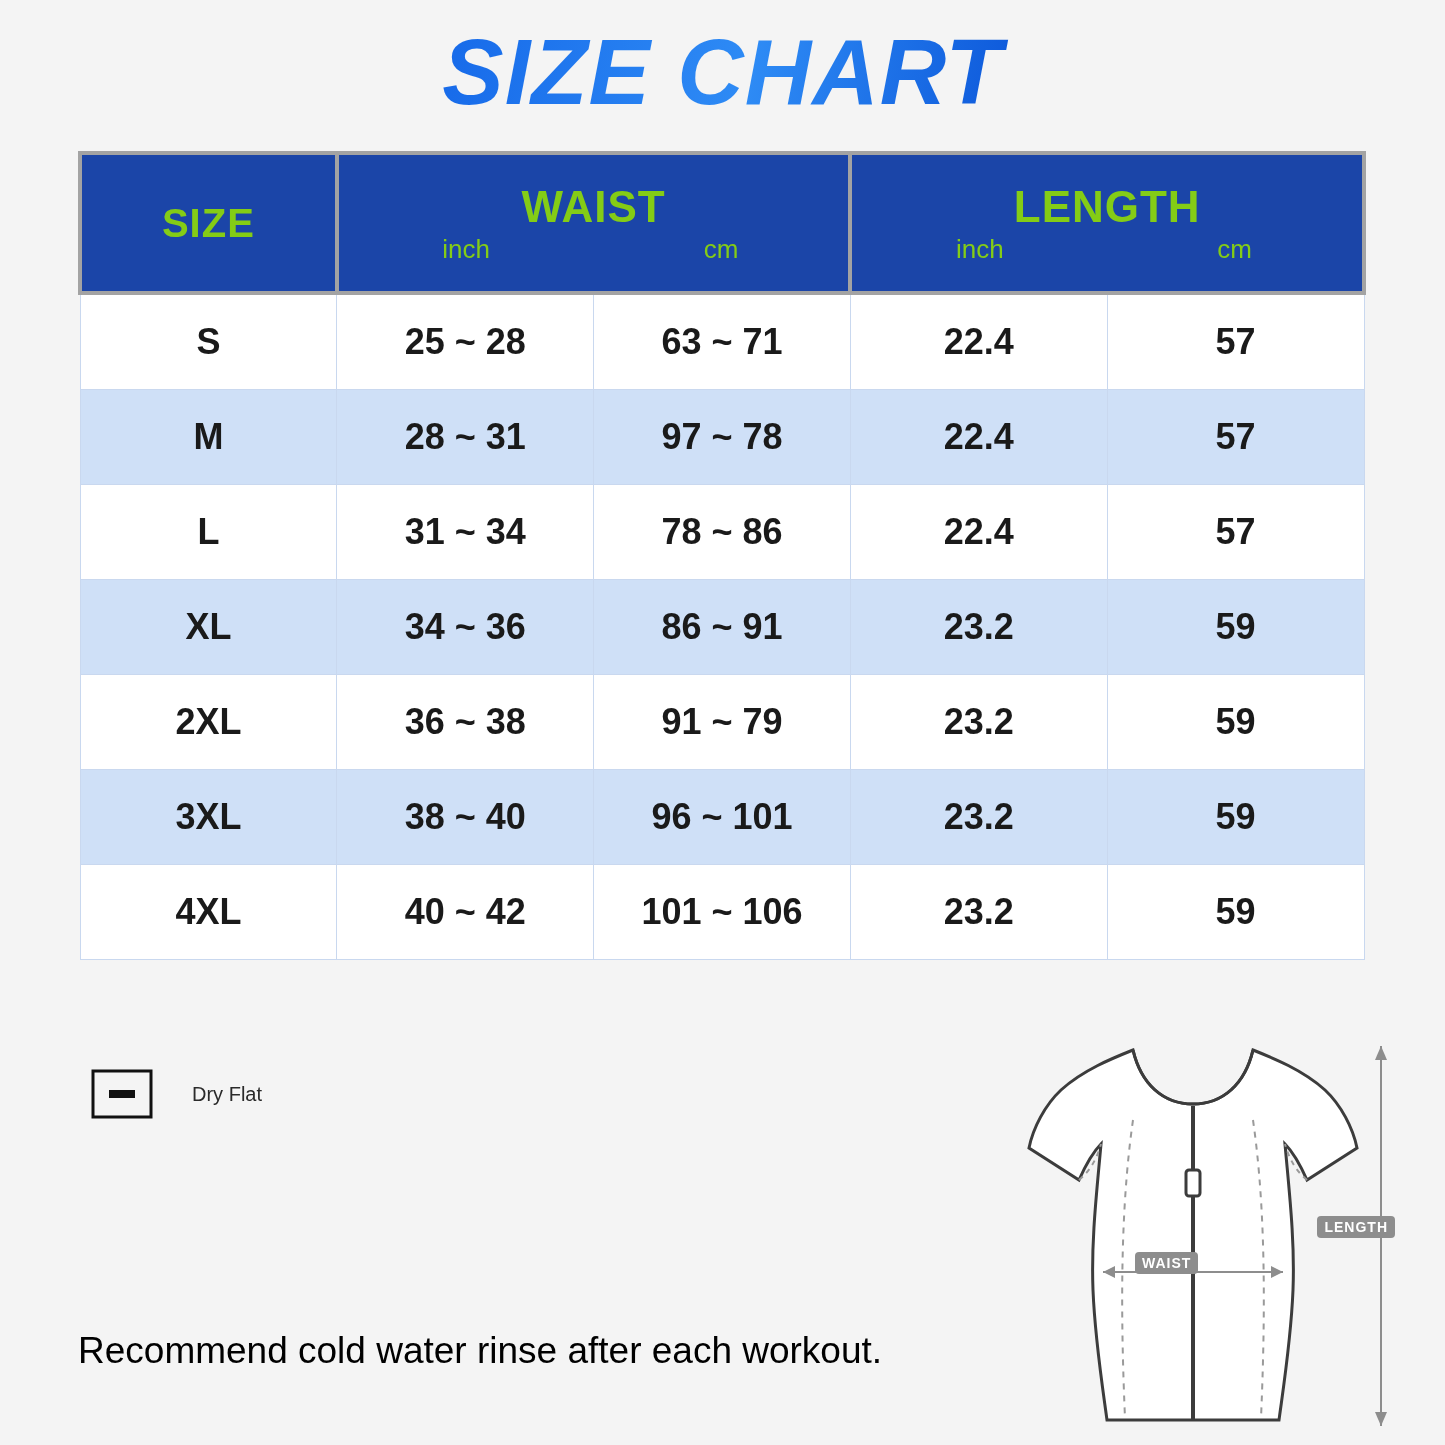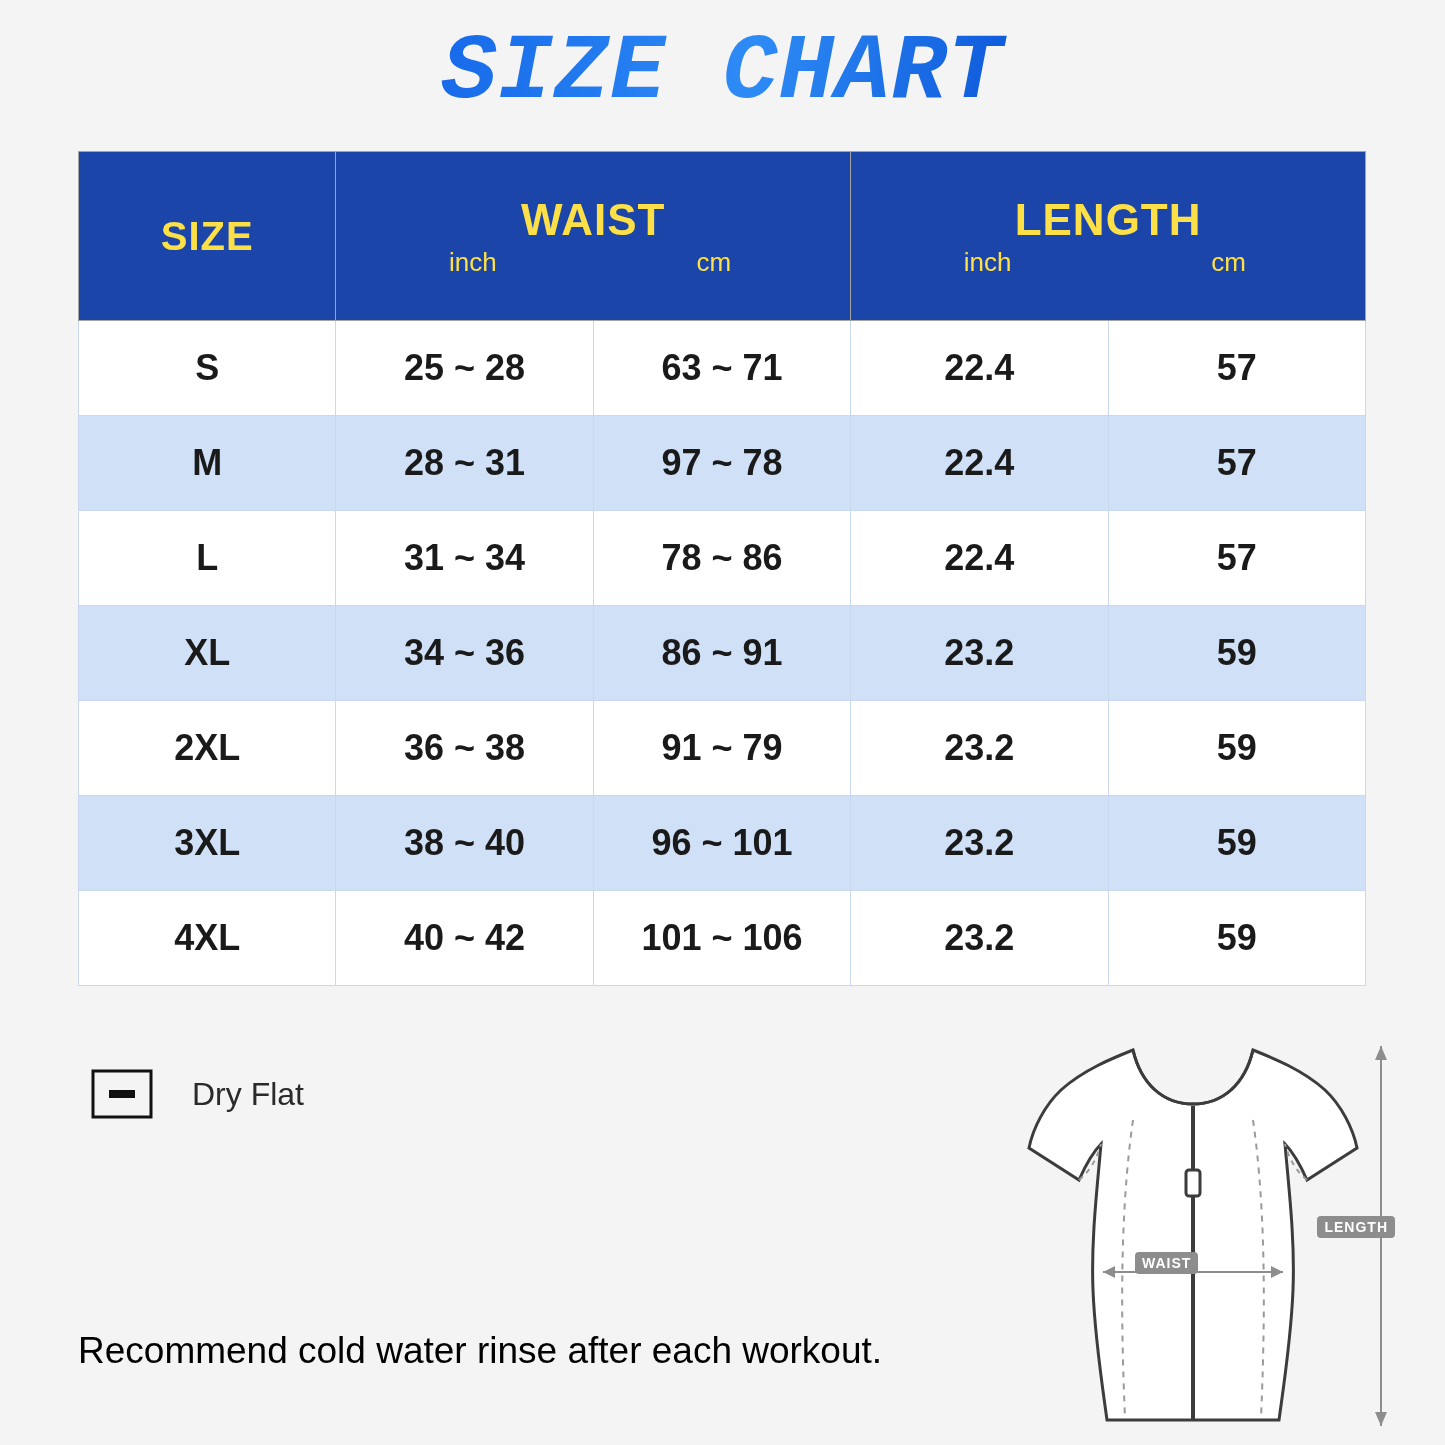--- a/index.html
+++ b/index.html
@@ -22,38 +22,37 @@
     font-weight: bold;
     letter-spacing: 1px;
     padding-top: 22px;
     background: linear-gradient(100deg, #0b4fd0 0%, #1466e8 28%, #2e8bf5 52%, #0a54d8 72%, #0b3fae 100%);
     -webkit-background-clip: text;
     background-clip: text;
     color: transparent;
     font-style: italic;
     font-stretch: condensed;
     line-height: 1.1;
-    font-family: Liberation Mono, monospace;
   }
 
   
   .table-wrap {
     margin: 28px 78px 0 78px;
     width: 1288px;
   }
   table.size-table {
     border-collapse: collapse;
     width: 100%;
     table-layout: fixed;
   }
   table.size-table thead th {
     background: #1b45a8;
-    color: #fde047;
-    border: 1px solid #a3a3a3;
-    padding: 16px;
+    color: #84cc16;
+    border: 4px solid #a3a3a3;
+    padding: 0;
     height: 136px;
     vertical-align: middle;
   }
   .th-size {
     font-size: 40px;
     font-weight: bold;
     letter-spacing: 1px;
   }
   .th-group {
     display: flex;
@@ -110,21 +109,21 @@
   }
   .care-icon {
     width: 88px;
     height: 88px;
     display: flex;
     align-items: center;
     justify-content: center;
     flex: none;
   }
   .care-label {
-    font-size: 32px;
+    font-size: 20px;
     color: #2a2a2a;
     margin-left: 26px;
   }
 
   .recommend {
     position: absolute;
     left: 78px;
     top: 1330px;
     font-size: 37px;
     font-weight: normal;

